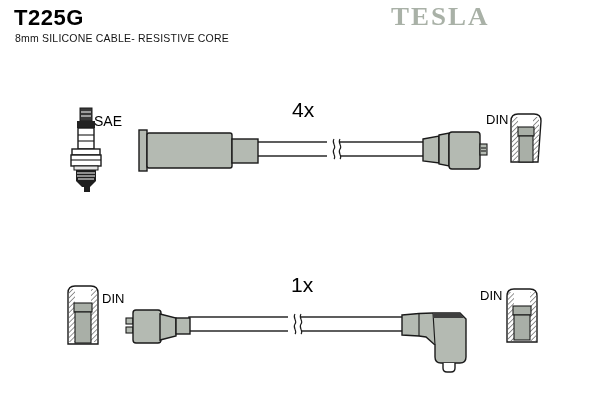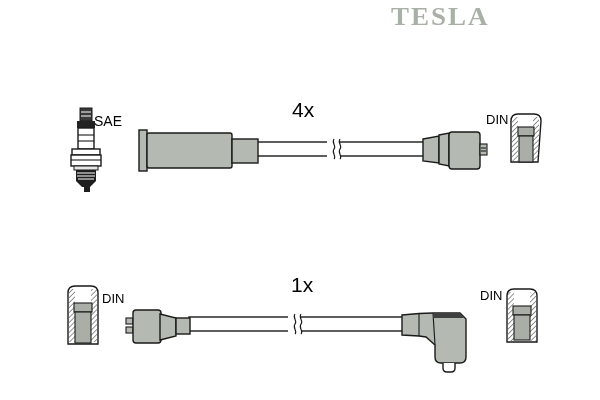--- a/index.html
+++ b/index.html
@@ -26,20 +26,22 @@
   .fill-gray-t{fill:var(--comp);stroke:var(--outline);stroke-width:1.1;}
   .fill-gray2{fill:var(--comp2);stroke:var(--outline);stroke-width:1.1;}
   .thin{stroke:var(--outline);stroke-width:1.1;fill:none;}
   .whiteline{stroke:#ffffff;stroke-width:1;}
 </style>
 </head>
 <body>
 
 <div class="stage">
 
+  <div class="part-number">T225G</div>
+  <div class="description">8mm SILICONE CABLE- RESISTIVE CORE</div>
   <div class="brand">TESLA</div>
 
   <span class="lbl lbl-sae">SAE</span>
   <span class="lbl lbl-qty-top">4x</span>
   <span class="lbl lbl-din-top">DIN</span>
   <span class="lbl lbl-qty-bottom">1x</span>
   <span class="lbl lbl-din-bl">DIN</span>
   <span class="lbl lbl-din-br">DIN</span>
 
   <svg class="diagram" width="600" height="400" viewBox="0 0 600 400">

